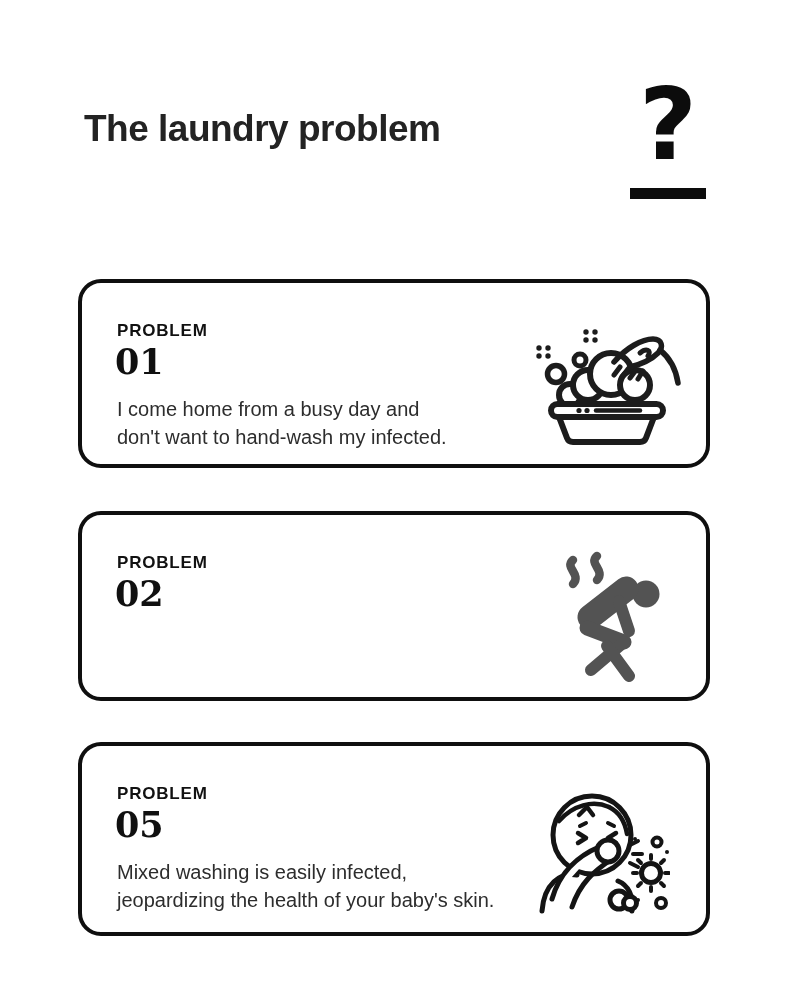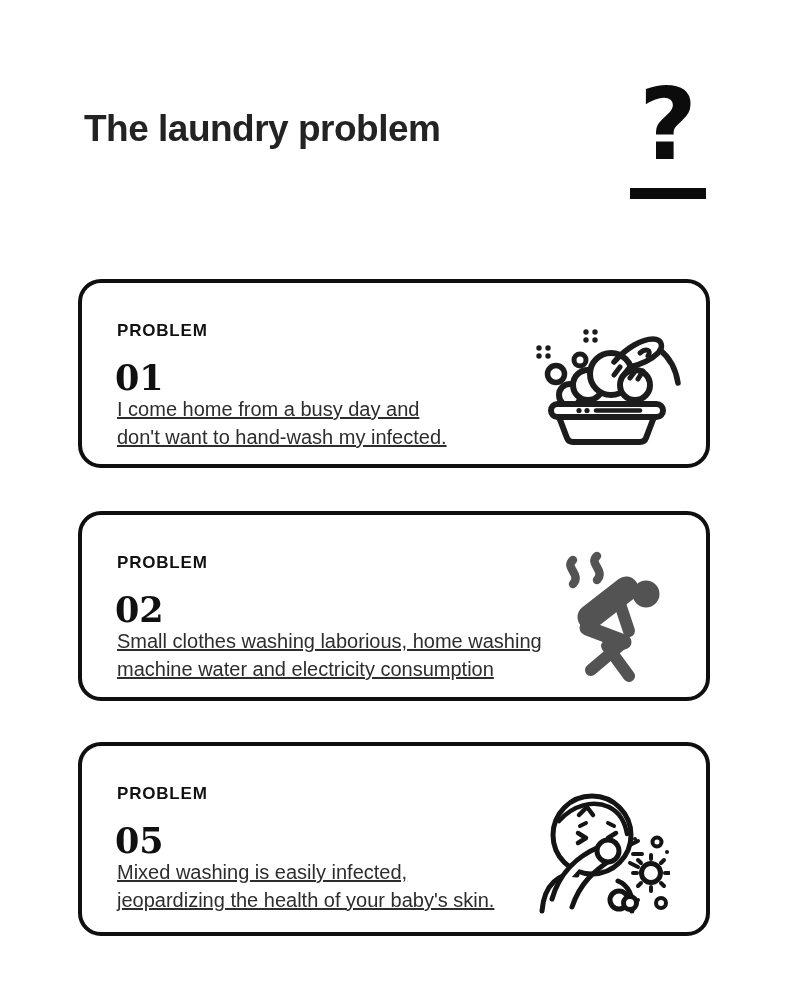--- a/index.html
+++ b/index.html
@@ -67,36 +67,36 @@
     left: 35px;
     top: 38px;
     font-size: 17px;
     font-weight: 700;
     letter-spacing: 0.8px;
     color: #111111;
   }
   .card-number {
     position: absolute;
     left: 33px;
-    top: 74px;
+    top: 58px;
     font-family: "DejaVu Serif", serif;
     font-size: 35px;
     font-weight: 700;
     color: #101010;
   }
   .card-text {
     position: absolute;
     left: 35px;
     top: 112px;
     margin: 0;
     font-size: 20px;
     line-height: 28px;
     color: #2d2d2d;
   }
-  .card-text span { display: block; text-decoration: underline; }
+  .card-text span { display: block; }
 
   .card-icon { position: absolute; }
   .icon-1 { left: 448px; top: 43px; width: 154px; height: 122px; }
   .icon-2 { left: 466px; top: 34px; width: 122px; height: 136px; }
   .icon-3 { left: 453px; top: 38px; width: 135px; height: 132px; }
   .card-icon svg { display: block; width: 100%; height: 100%; }
 </style>
 </head>
 <body>
 
@@ -157,24 +157,20 @@
           <path d="M106,44 L100,52"></path>
           <path d="M113,45 L108,53"></path>
         </g>
       </svg>
     </div>
   </section>
 
   <section class="card card-2">
     <div class="card-label">PROBLEM</div>
     <div class="card-number">02</div>
-    <p class="card-text">
-      <span>Small clothes washing laborious, home washing</span>
-      <span>machine water and electricity consumption</span>
-    </p>
     <div class="card-icon icon-2" aria-label="exhausted-person">
       <svg viewBox="0 0 122 136" fill="none" stroke="#535353" stroke-linecap="round" stroke-linejoin="round">
 
         <path d="M25,11 C16,19 34,25 25,35" stroke-width="8.5"></path>
         <path d="M49,7 C40,15 58,21 49,31" stroke-width="8.5"></path>
 
         <circle cx="98" cy="45" r="13.5" fill="#535353" stroke="none"></circle>
 
         <path d="M78,40 L42,68" stroke-width="25"></path>
 

